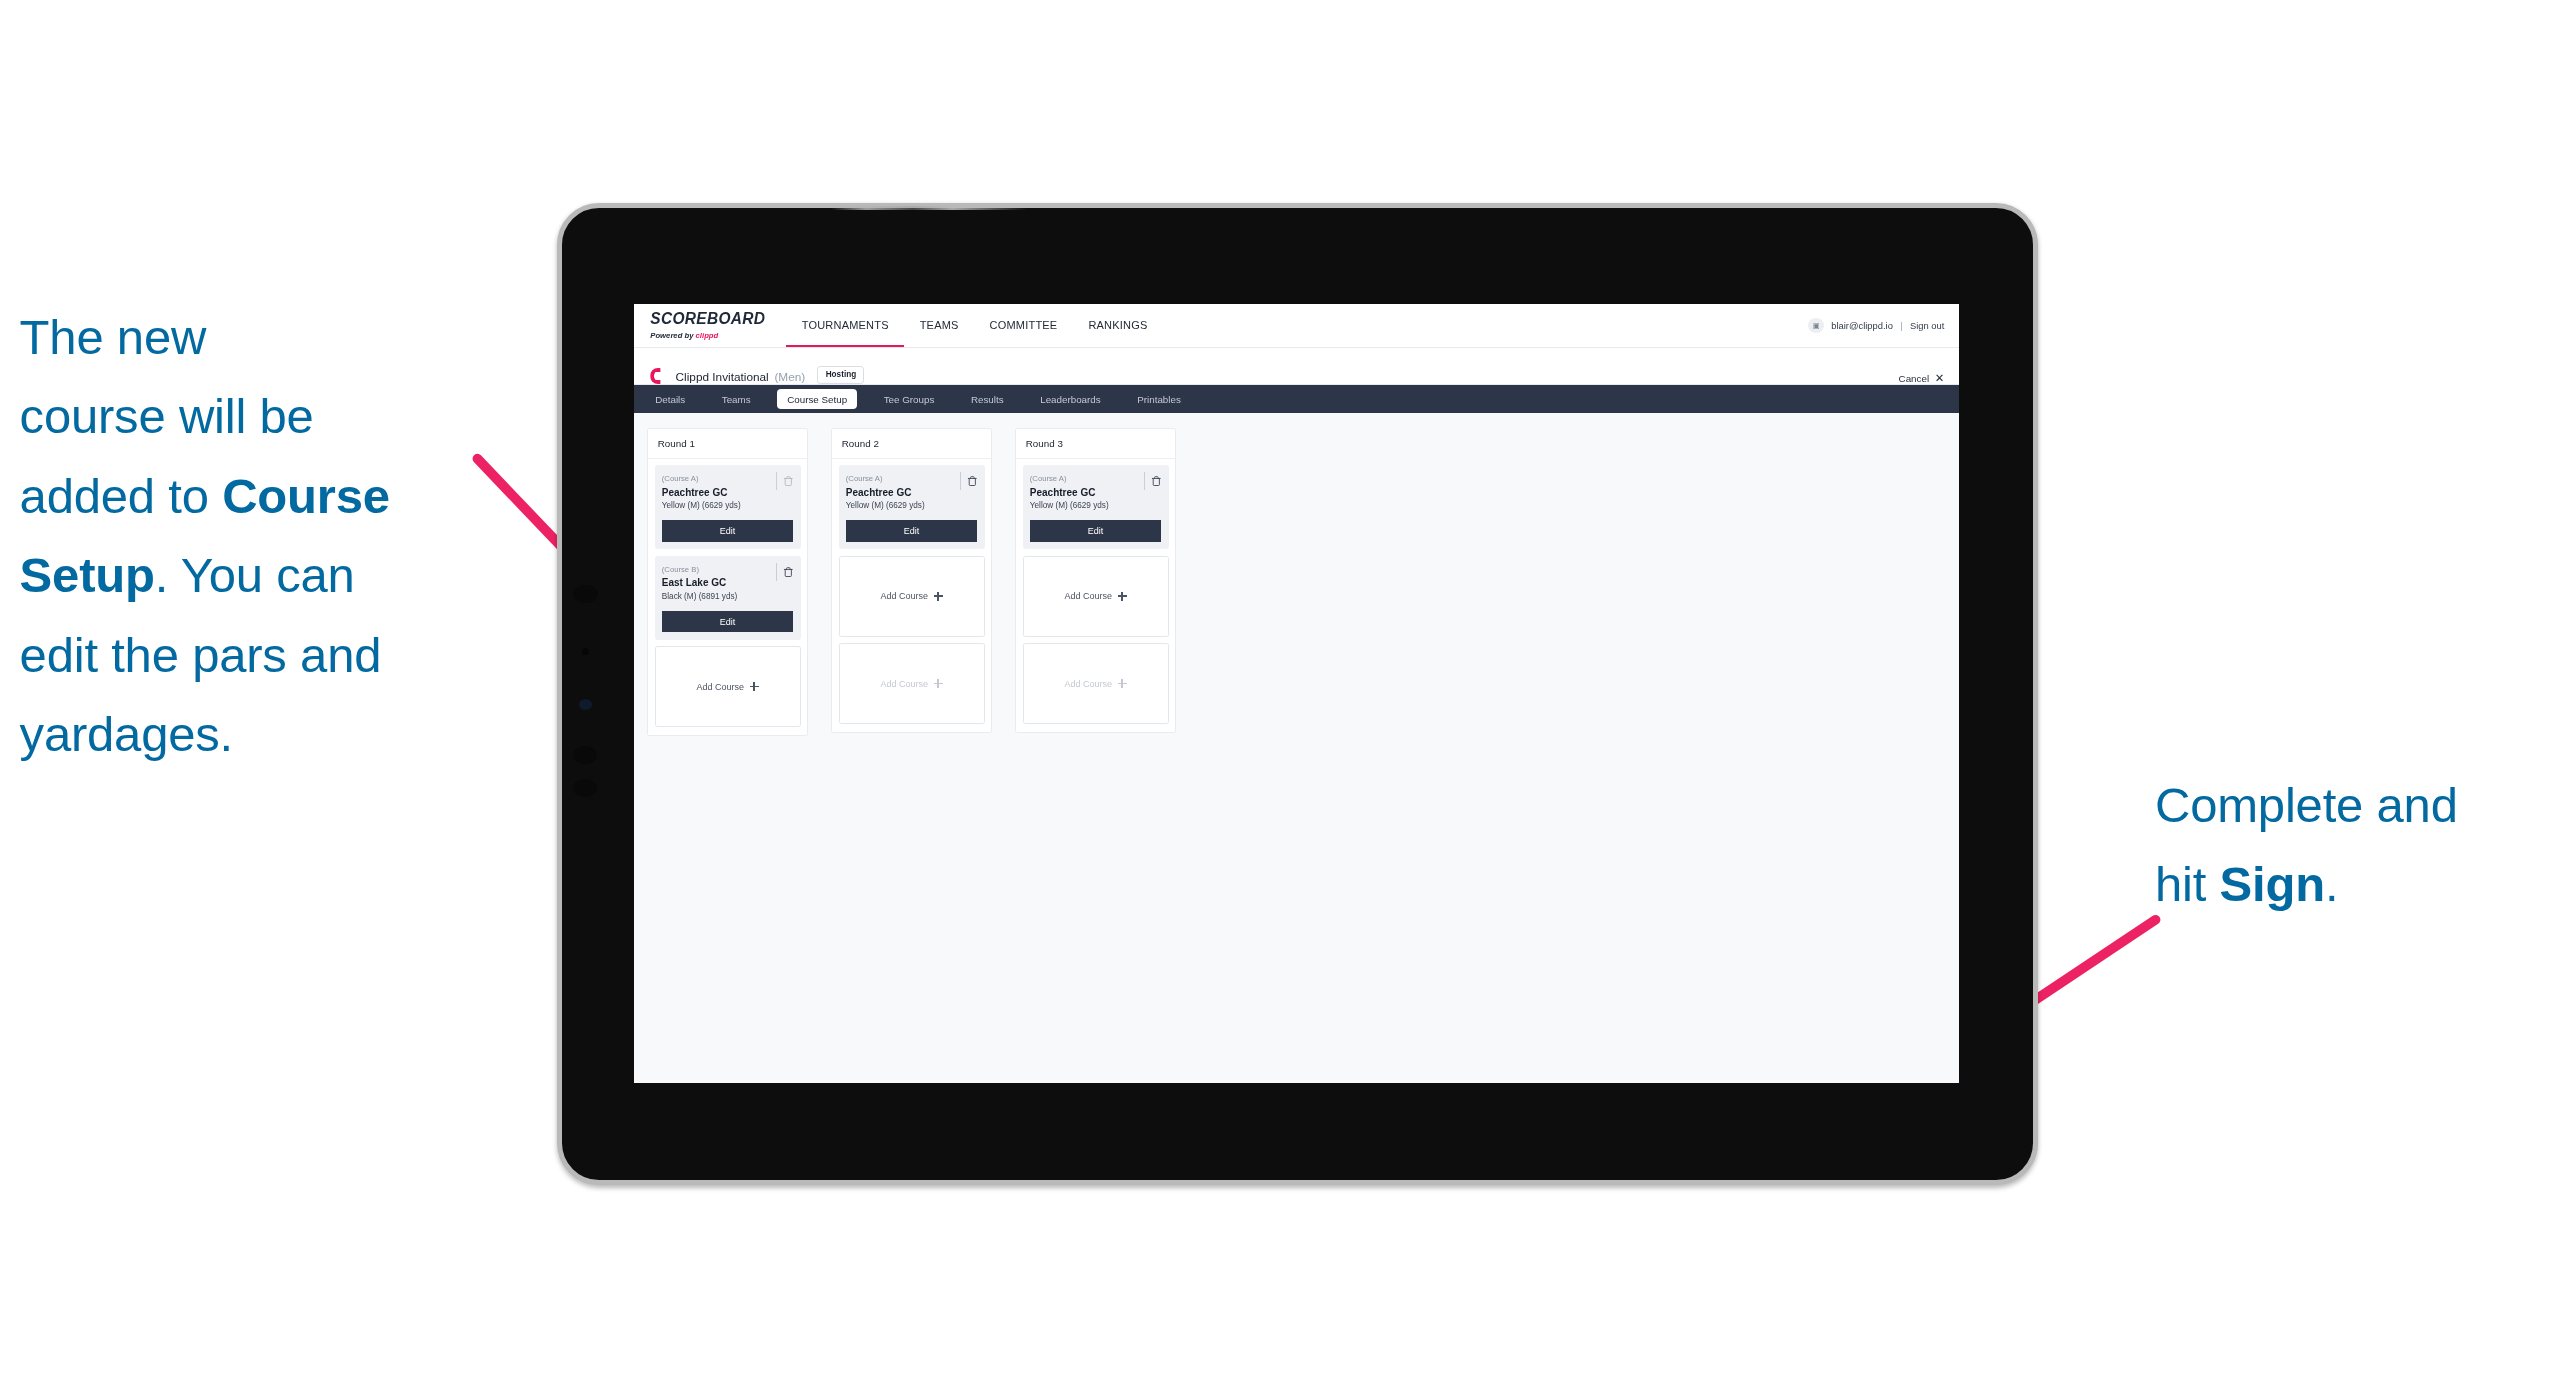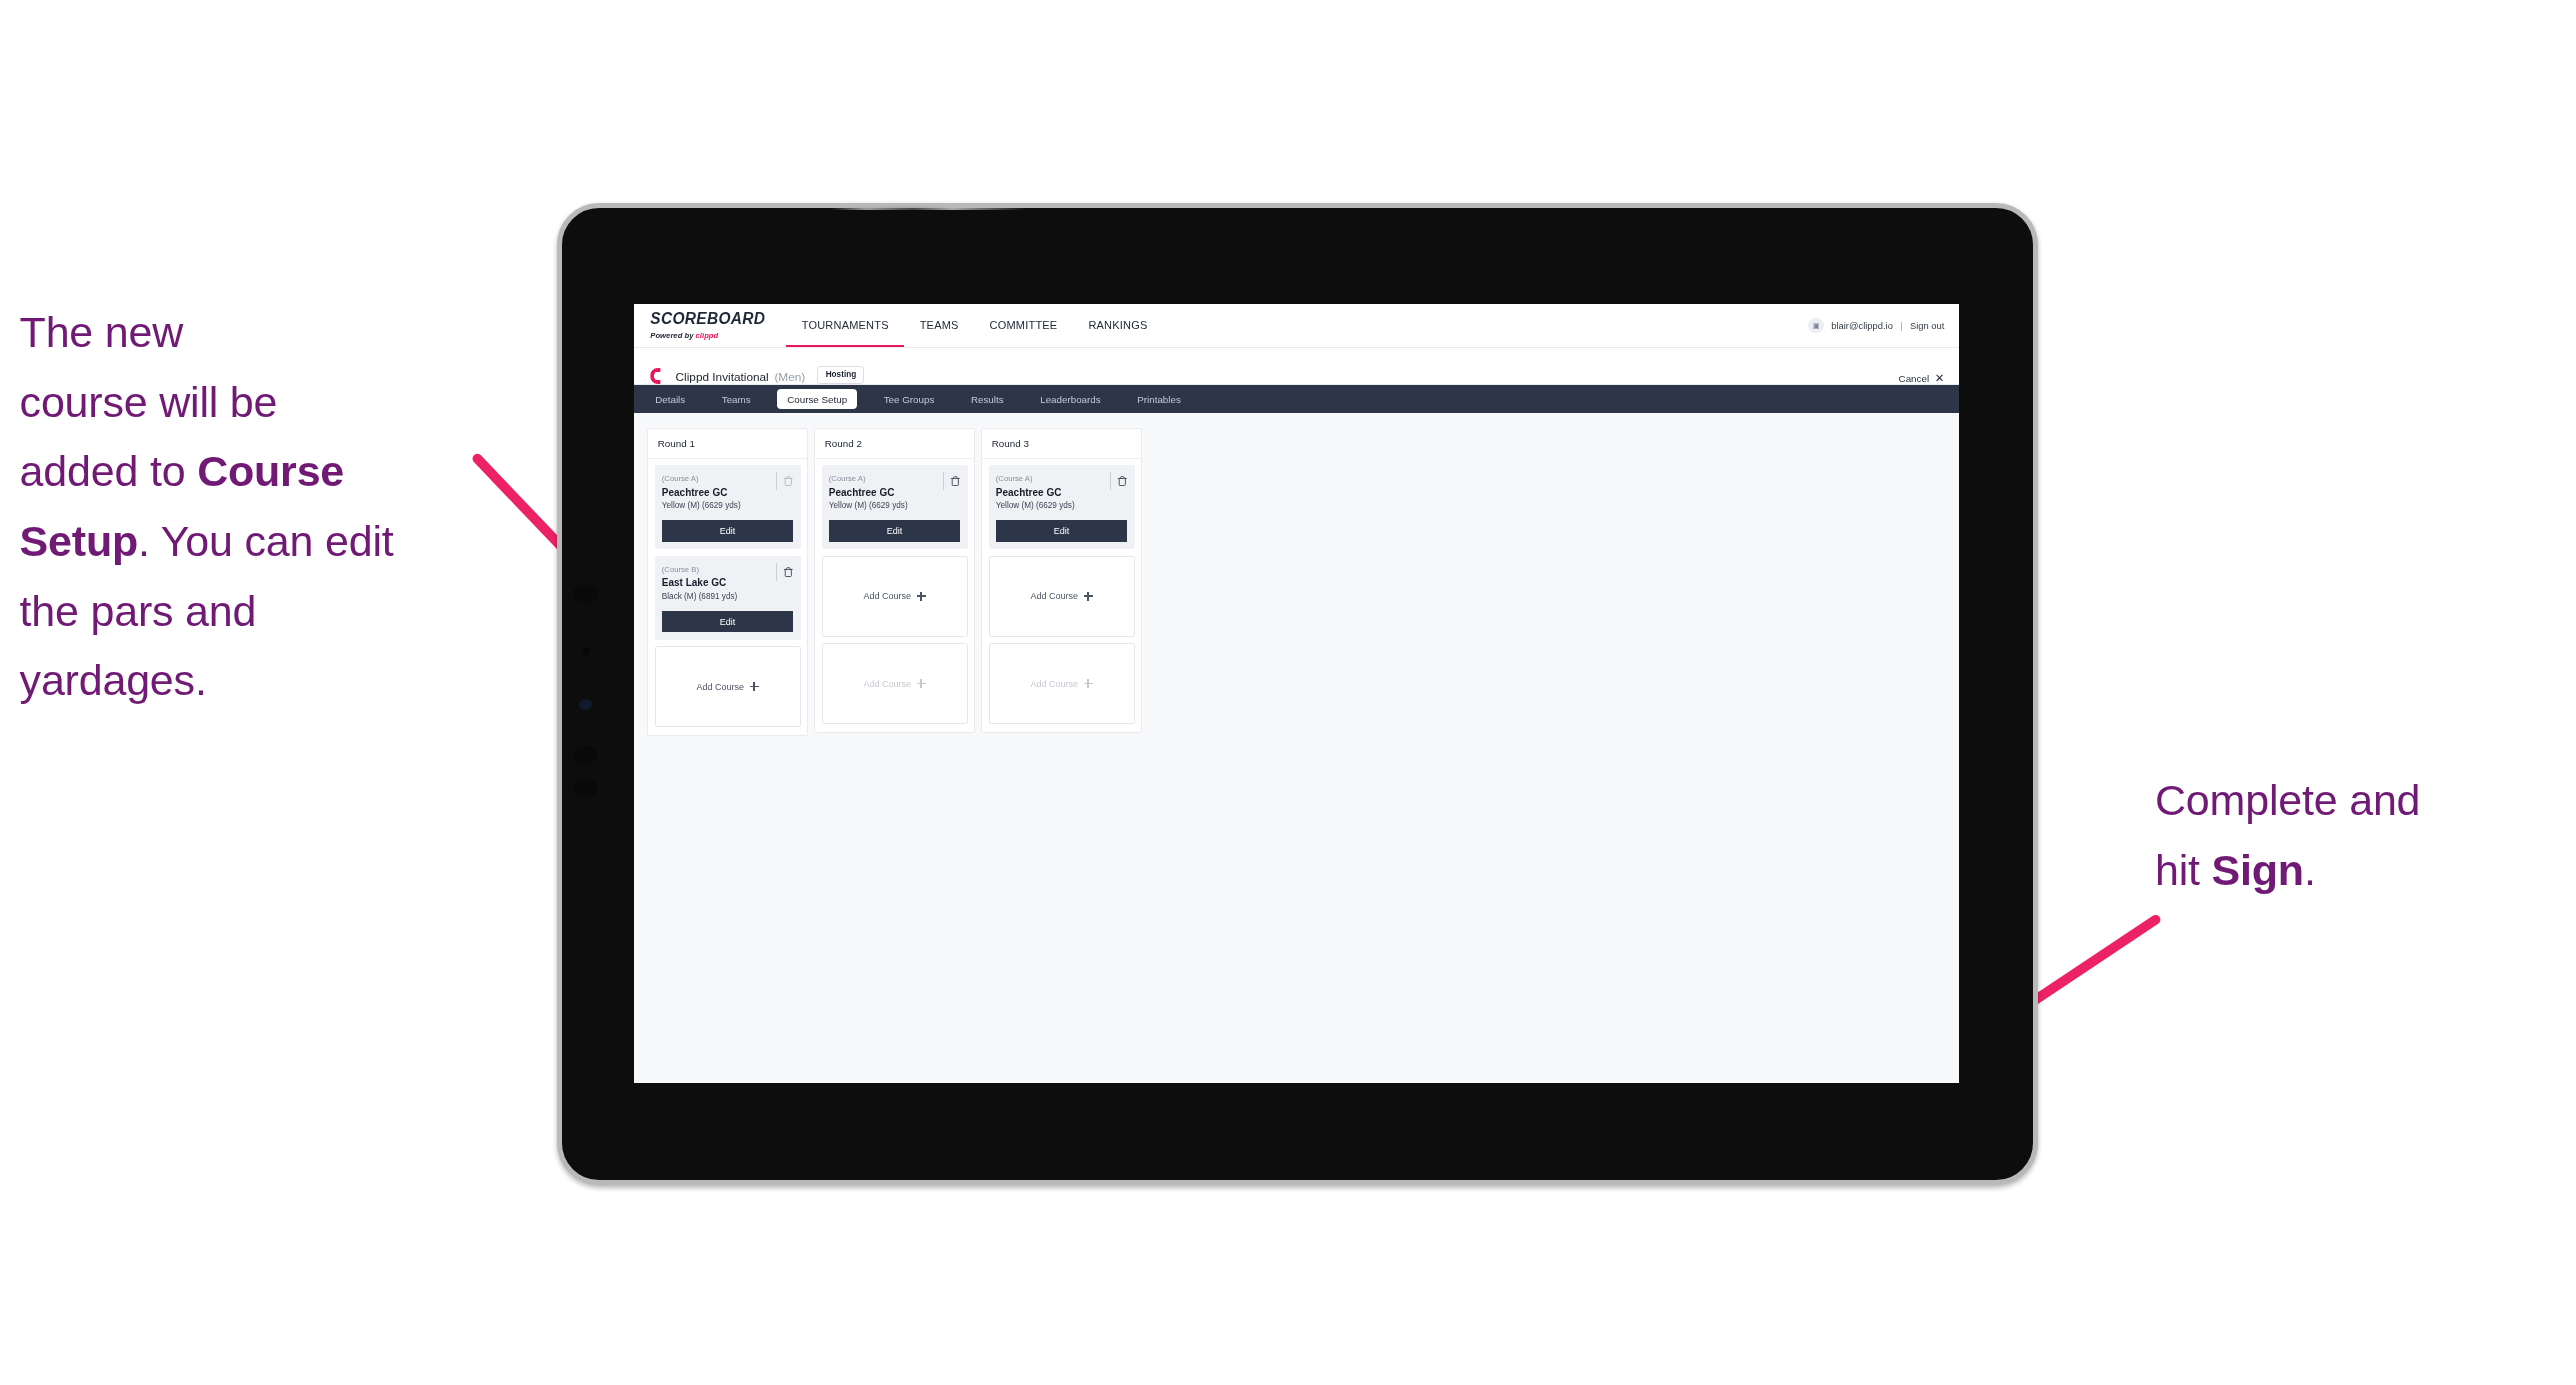--- a/index.html
+++ b/index.html
@@ -16,22 +16,22 @@
     position: relative;
     width: 2576px;
     height: 1386px;
     background: #ffffff;
   }
 
   
   .annotation {
     position: absolute;
     font-family: "Liberation Sans", sans-serif;
-    color: #701a75;
-    font-size: 43px;
+    color: #0369a1;
+    font-size: 49px;
     line-height: 1.62;
     font-weight: 400;
     letter-spacing: -0.2px;
   }
   .annotation b { font-weight: 700; }
 
   #annot-left  { left: 19.6px;  top: 298px;  width: 408px; }
   #annot-right { left: 2155px; top: 766px; width: 408px; }
 
   
@@ -167,21 +167,21 @@
   }
   .tab {
     font-size: 9.8px; color: #c3c9d4; padding: 4.1px 9.8px;
     border-radius: 4.1px; cursor: pointer; white-space: nowrap;
   }
   .tab.active { background: #ffffff; color: #1b2230; font-weight: 400; }
 
   
   #board {
     padding: 14.7px 13px;
-    display: flex; gap: 6px; align-items: flex-start;
+    display: flex; gap: 23px; align-items: flex-start;
   }
   .round-col {
     width: 161px; flex: 0 0 auto;
     background: #ffffff;
     border: 0.8px solid #e9ebef;
     border-radius: 2.4px;
   }
   .round-head {
     padding: 9px 9.8px;
     border-bottom: 0.8px solid #eceef2;

